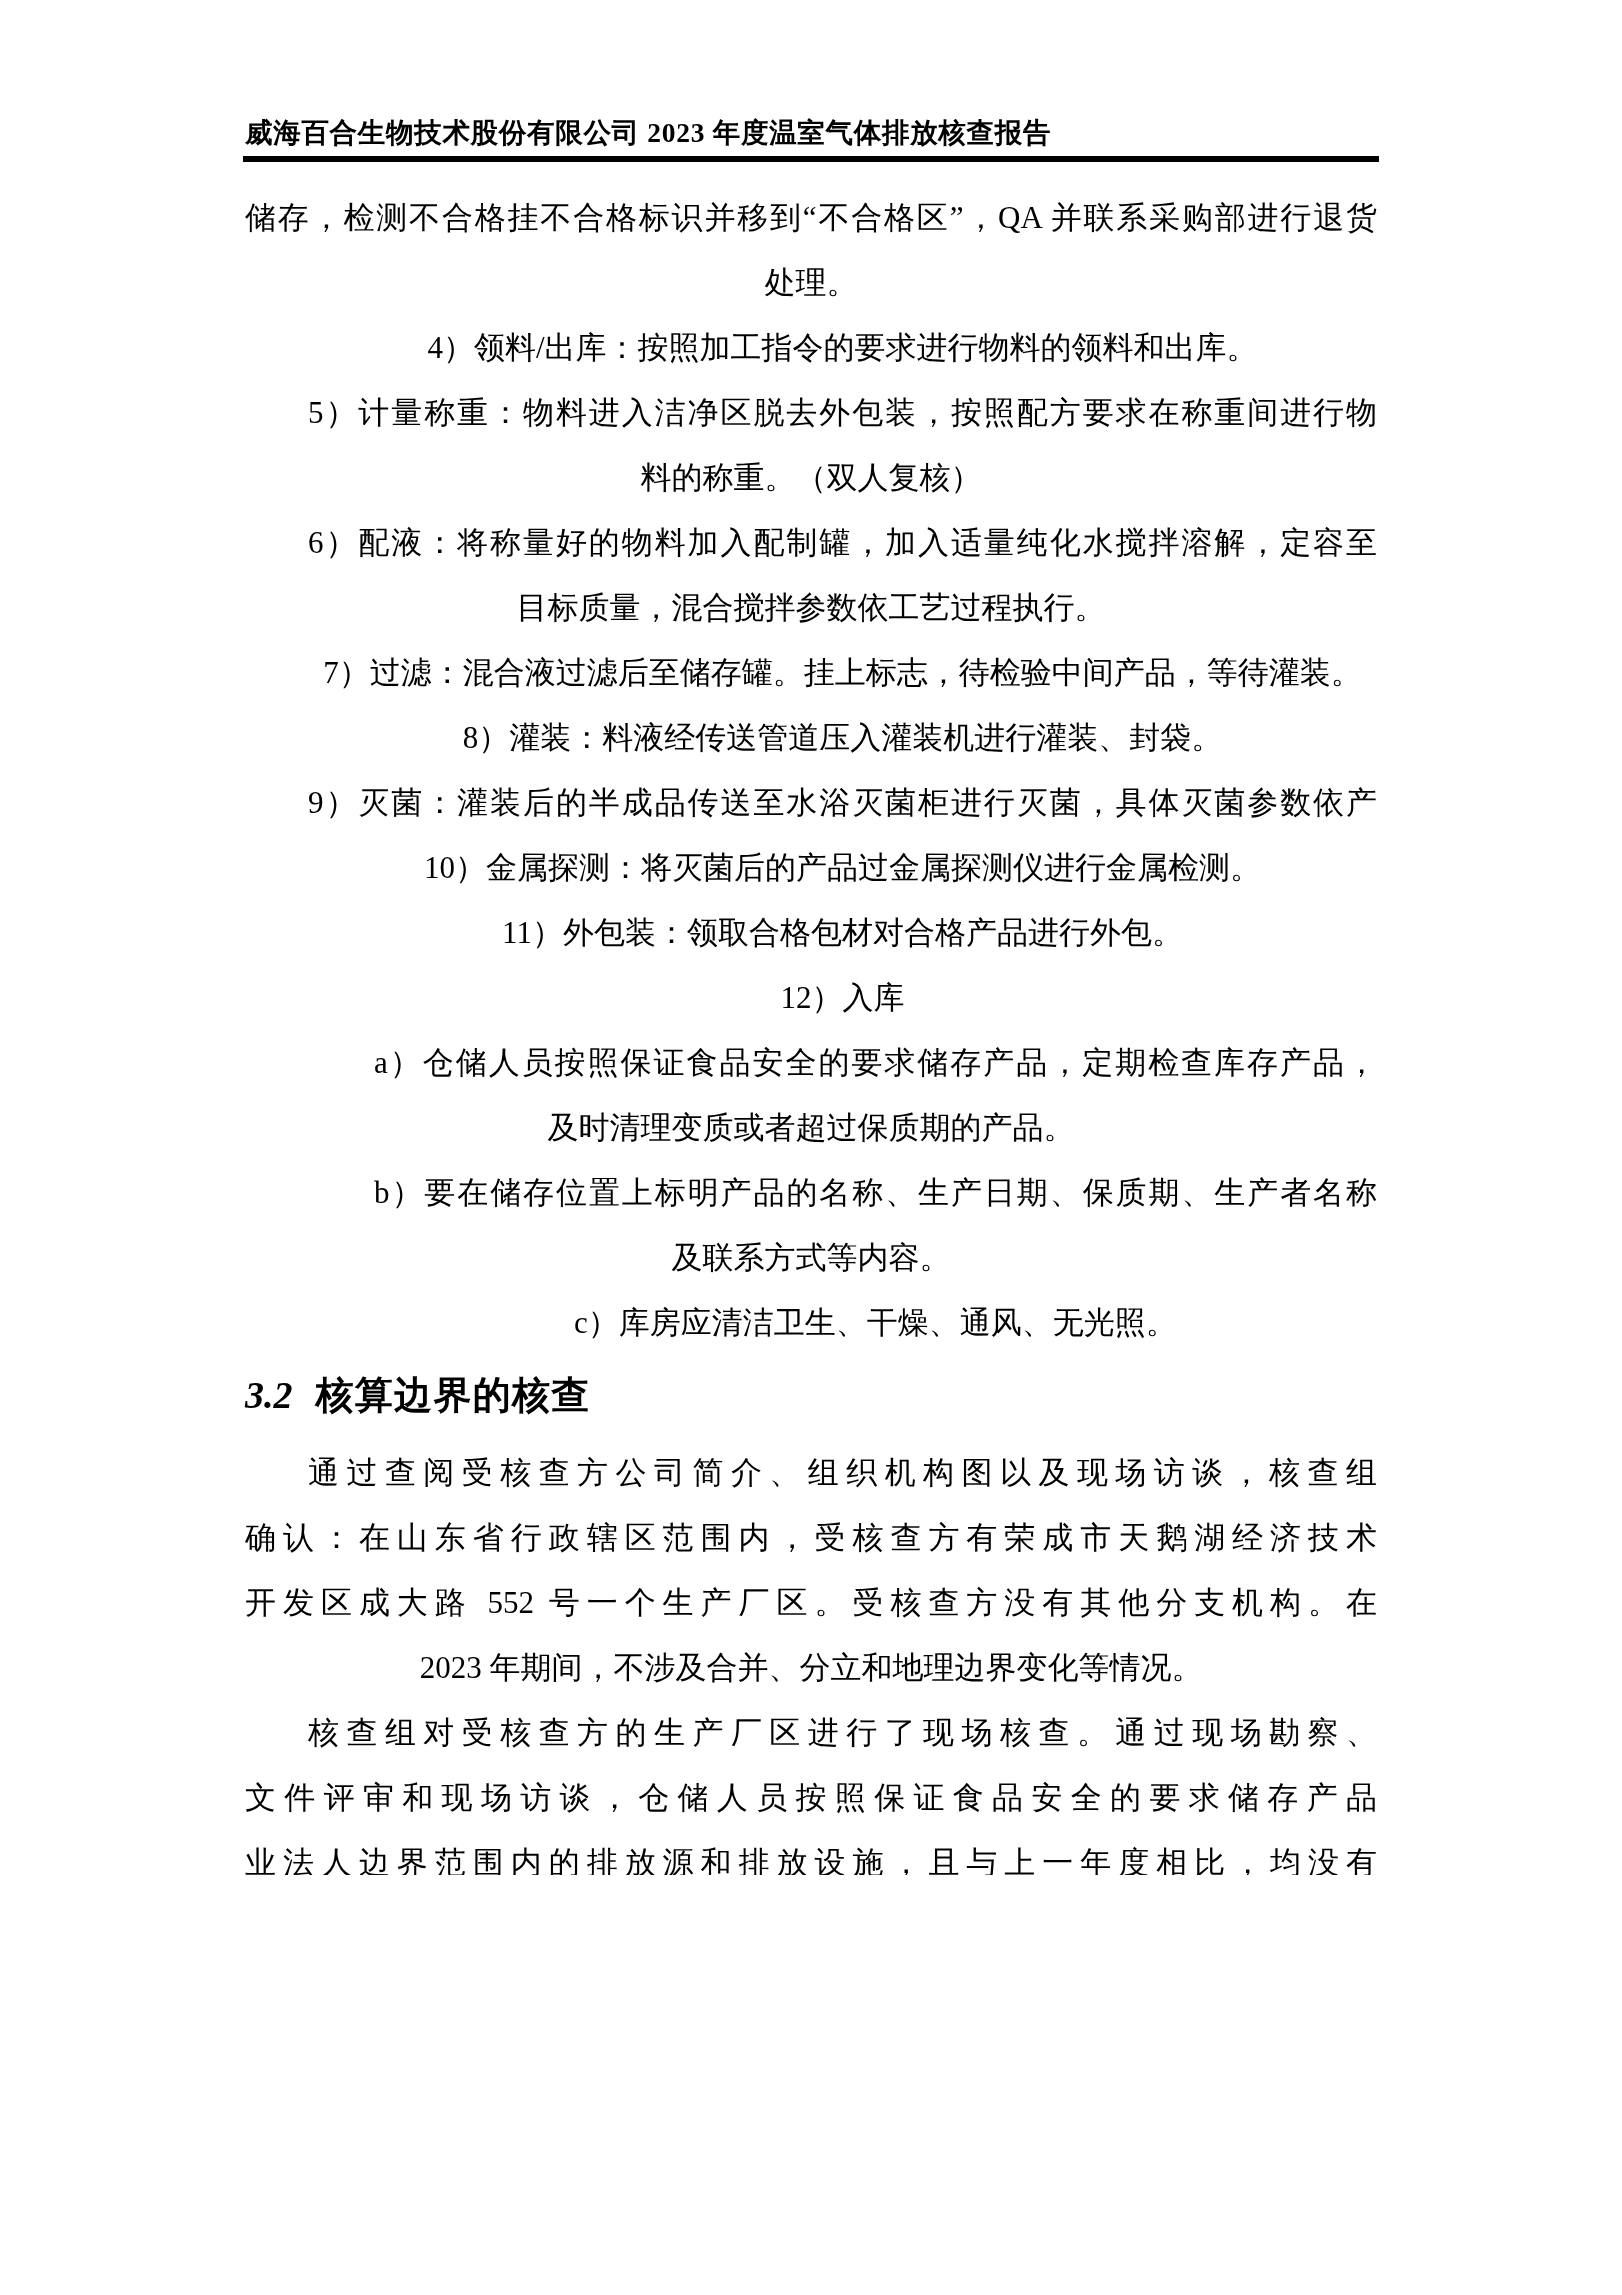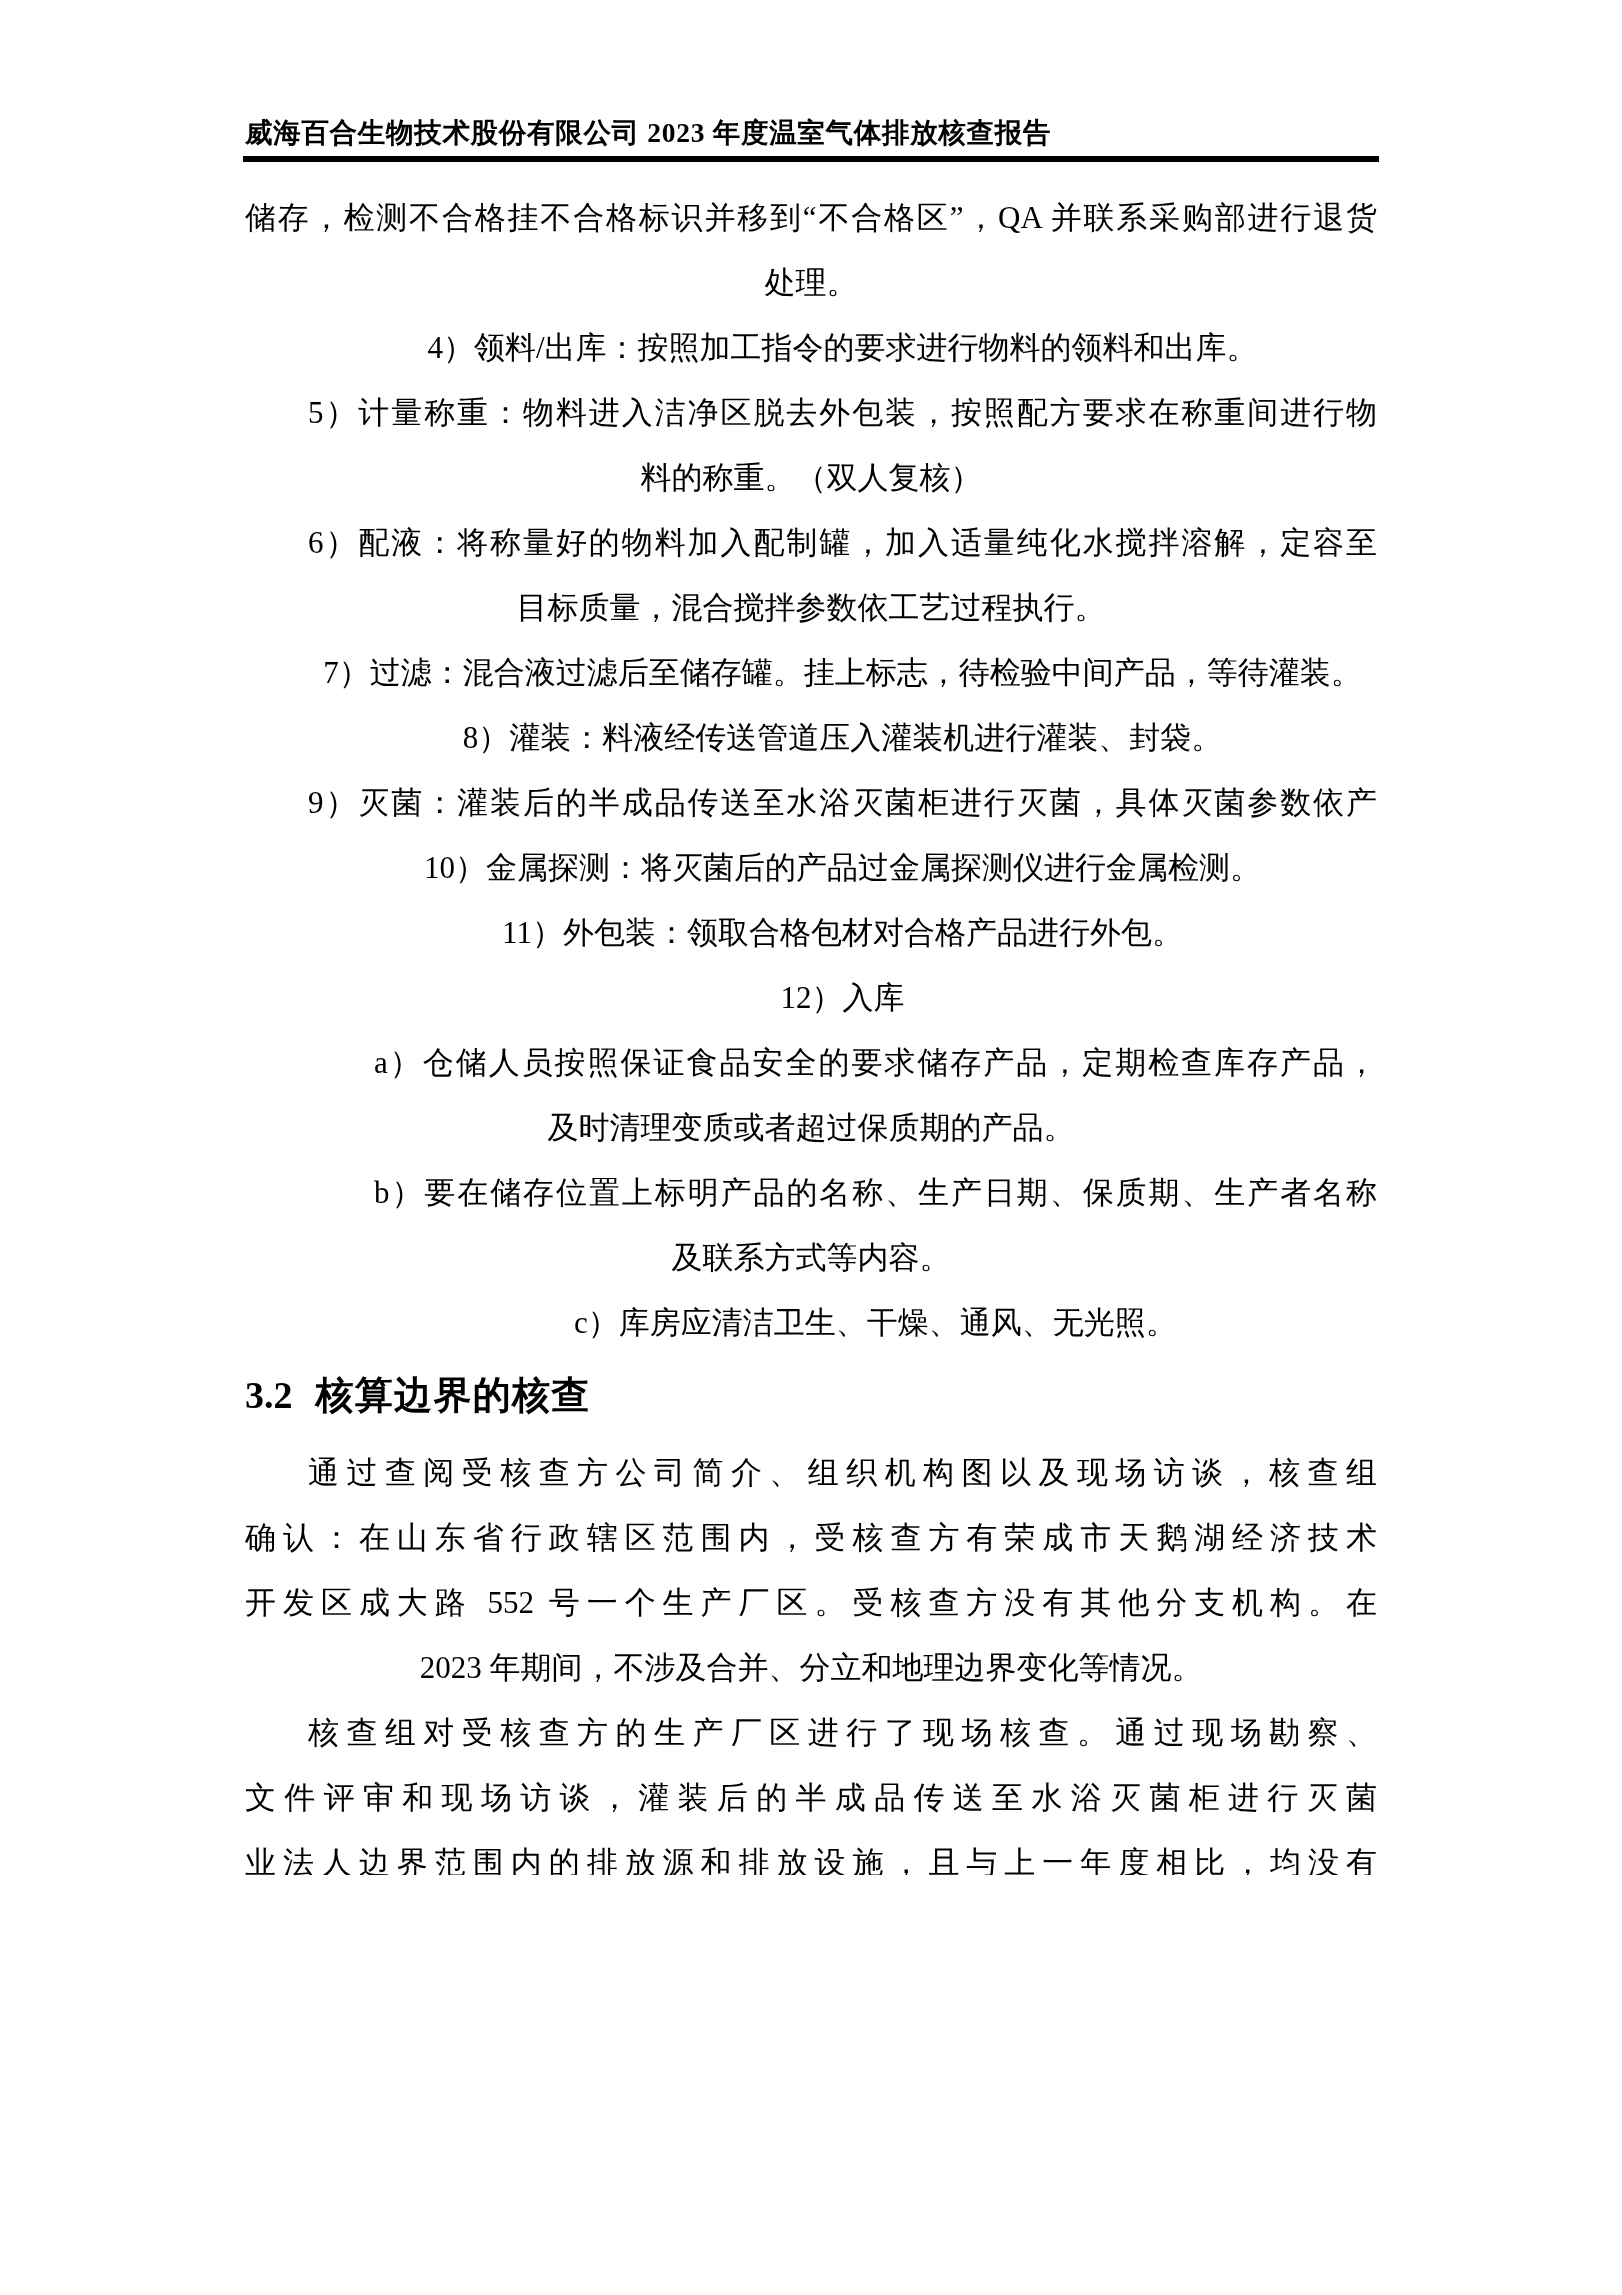--- a/index.html
+++ b/index.html
@@ -50,21 +50,21 @@
   }
   .i2 { text-indent: 63px; }   
   .i4 { text-indent: 129px; }  
   .section-heading {
     margin: 7.9px 0 11.8px 0;
     font-size: 38px;
     font-weight: bold;
     line-height: 65px;
     white-space: nowrap;
   }
-  .section-number { display: inline-block; }
+  .section-number { display: inline-block; font-style: italic; }
   .section-title { display: inline-block; margin-left: 23px; letter-spacing: 1.3px; }
   .page-number {
     position: absolute;
     left: 0;
     top: 2063px;
     width: 100%;
     text-align: center;
     font-size: 35px;
     line-height: 33px;
   }
@@ -99,21 +99,21 @@
 
     <h2 class="section-heading">
       <span class="section-number">3.2</span><span class="section-title">核算边界的核查</span>
     </h2>
 
     <div class="line i2 fill">通过查阅受核查方公司简介、组织机构图以及现场访谈，核查组</div>
     <div class="line fill">确认：在山东省行政辖区范围内，受核查方有荣成市天鹅湖经济技术</div>
     <div class="line fill">开发区成大路 552 号一个生产厂区。受核查方没有其他分支机构。在</div>
     <div class="line">2023 年期间，不涉及合并、分立和地理边界变化等情况。</div>
     <div class="line i2 fill">核查组对受核查方的生产厂区进行了现场核查。通过现场勘察、</div>
-    <div class="line fill">文件评审和现场访谈，灌装后的半成品传送至水浴灭菌柜进行灭菌</div>
+    <div class="line fill">文件评审和现场访谈，仓储人员按照保证食品安全的要求储存产品</div>
     <div class="line fill">业法人边界范围内的排放源和排放设施，且与上一年度相比，均没有</div>
     <div class="line">变化。</div>
   </div>
 
   <div class="page-number">35</div>
 
 </div>
 
 
 </body></html>

